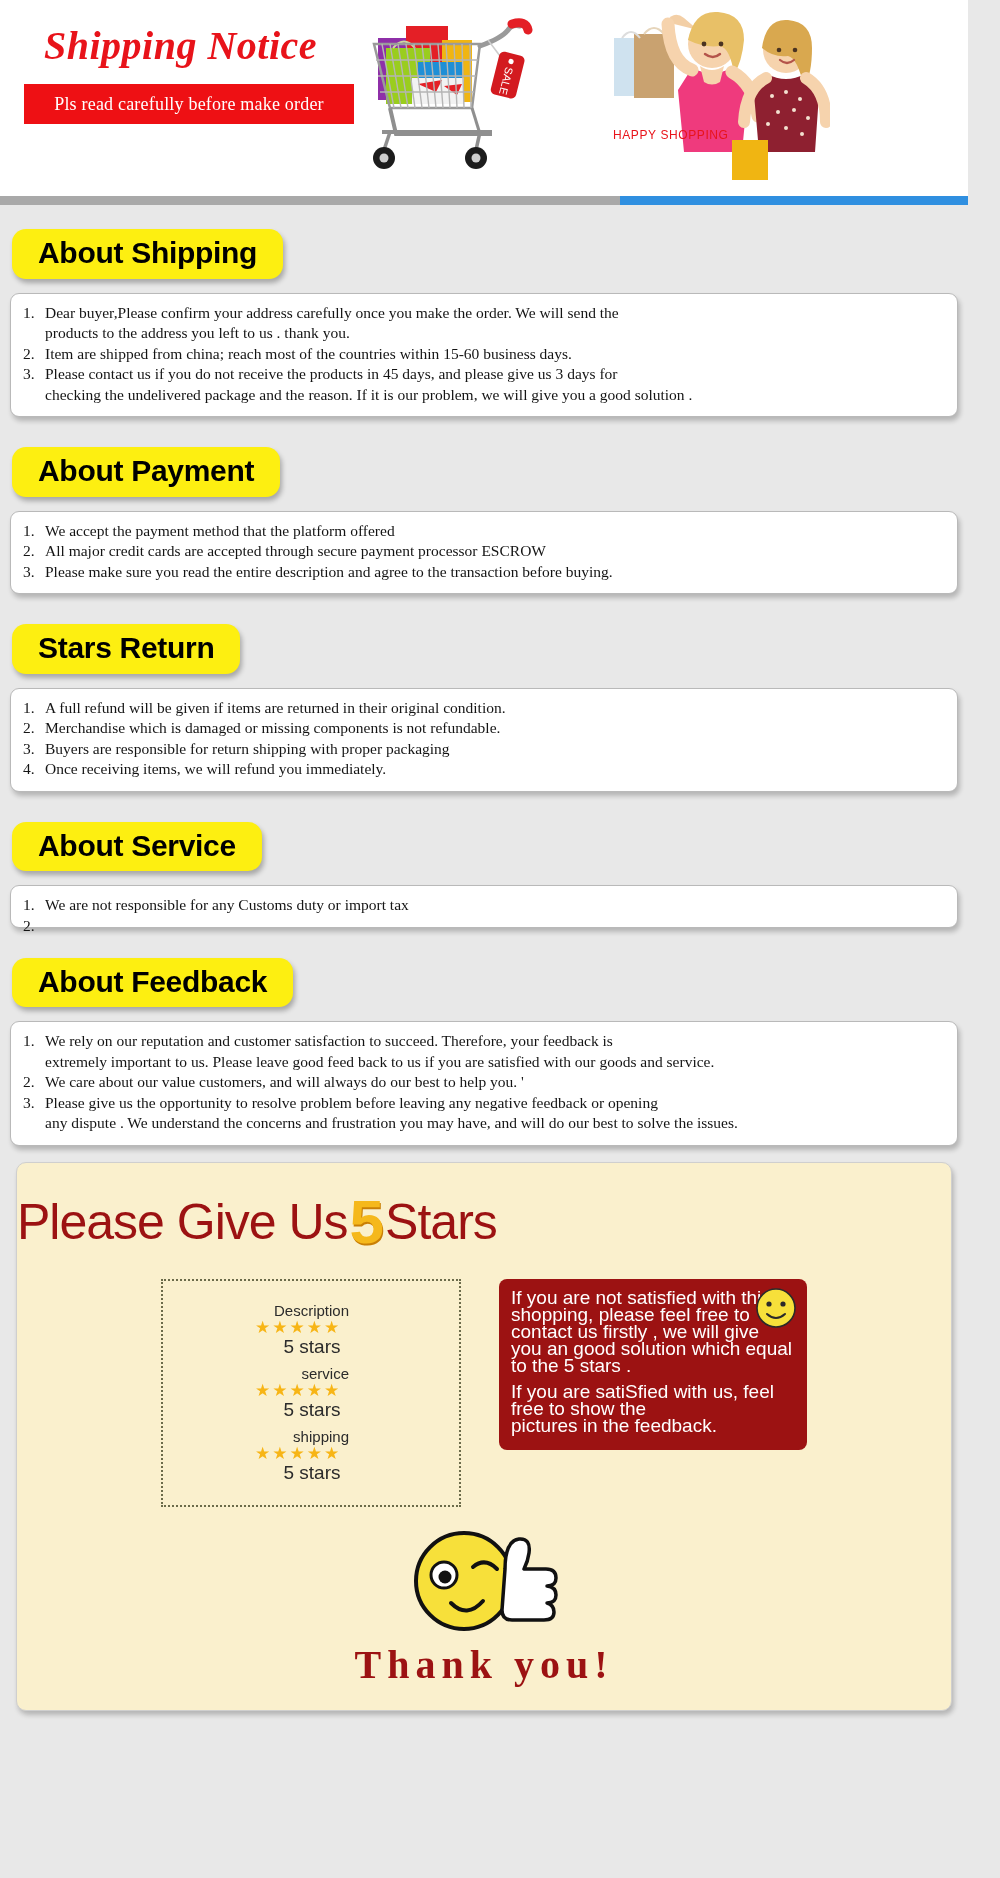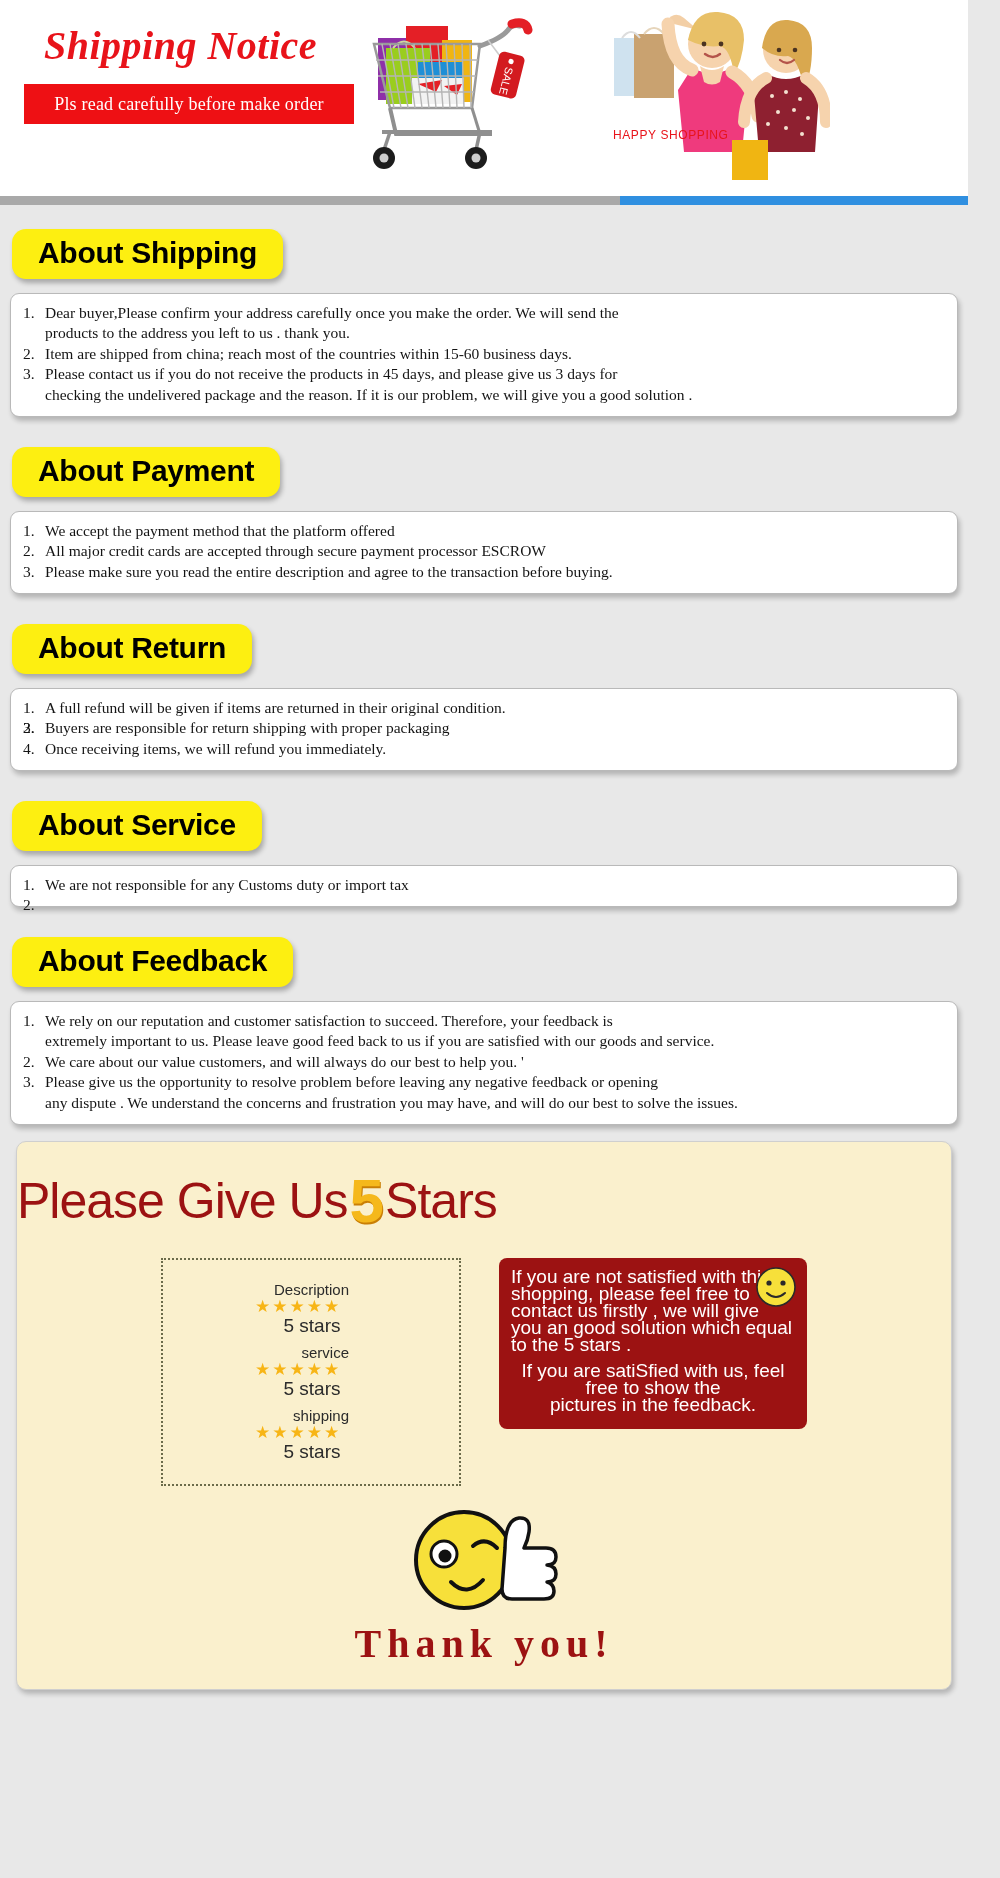--- a/index.html
+++ b/index.html
@@ -195,21 +195,21 @@
     position:relative;
   }
   .redbox p{
     margin:0 0 9px 0;
     font-family:"Liberation Sans", sans-serif;
     font-size:19px;
     line-height:17px;
     color:#ffffff;
     white-space:pre-line;
   }
-  .redbox p:last-child{margin-bottom:4px;text-align:center;}
+  .redbox p:last-child{margin-bottom:4px;}
   .redbox .smiley{
     position:absolute;
     right:10px; top:8px;
   }
 
   .thankyou-wrap{
     margin-top:16px;
     text-align:center;
   }
   .thankyou-text{
@@ -366,26 +366,26 @@
         <ol>
           <li><span class="num">1.</span><span>We accept the payment method that the platform offered</span></li>
           <li><span class="num">2.</span><span>All major credit cards are accepted through secure payment processor ESCROW</span></li>
           <li><span class="num">3.</span><span>Please make sure you read the entire description and agree to the transaction before buying.</span></li>
         </ol>
       </div>
     </div>
 
     <div class="sec">
       <div class="badge">
-        <span>About Return</span>
+        <span>Stars Return</span>
       </div>
       <div class="panel">
         <ol>
           <li><span class="num">1.</span><span>A full refund will be given if items are returned in their original condition.</span></li>
-          <li><span class="num">2.</span></li>
+          <li><span class="num">2.</span><span>Merchandise which is damaged or missing components is not refundable.</span></li>
           <li><span class="num">3.</span><span>Buyers are responsible for return shipping with proper packaging</span></li>
           <li><span class="num">4.</span><span>Once receiving items, we will refund you immediately.</span></li>
         </ol>
       </div>
     </div>
 
     <div class="sec">
       <div class="badge">
         <span>About Service</span>
       </div>

